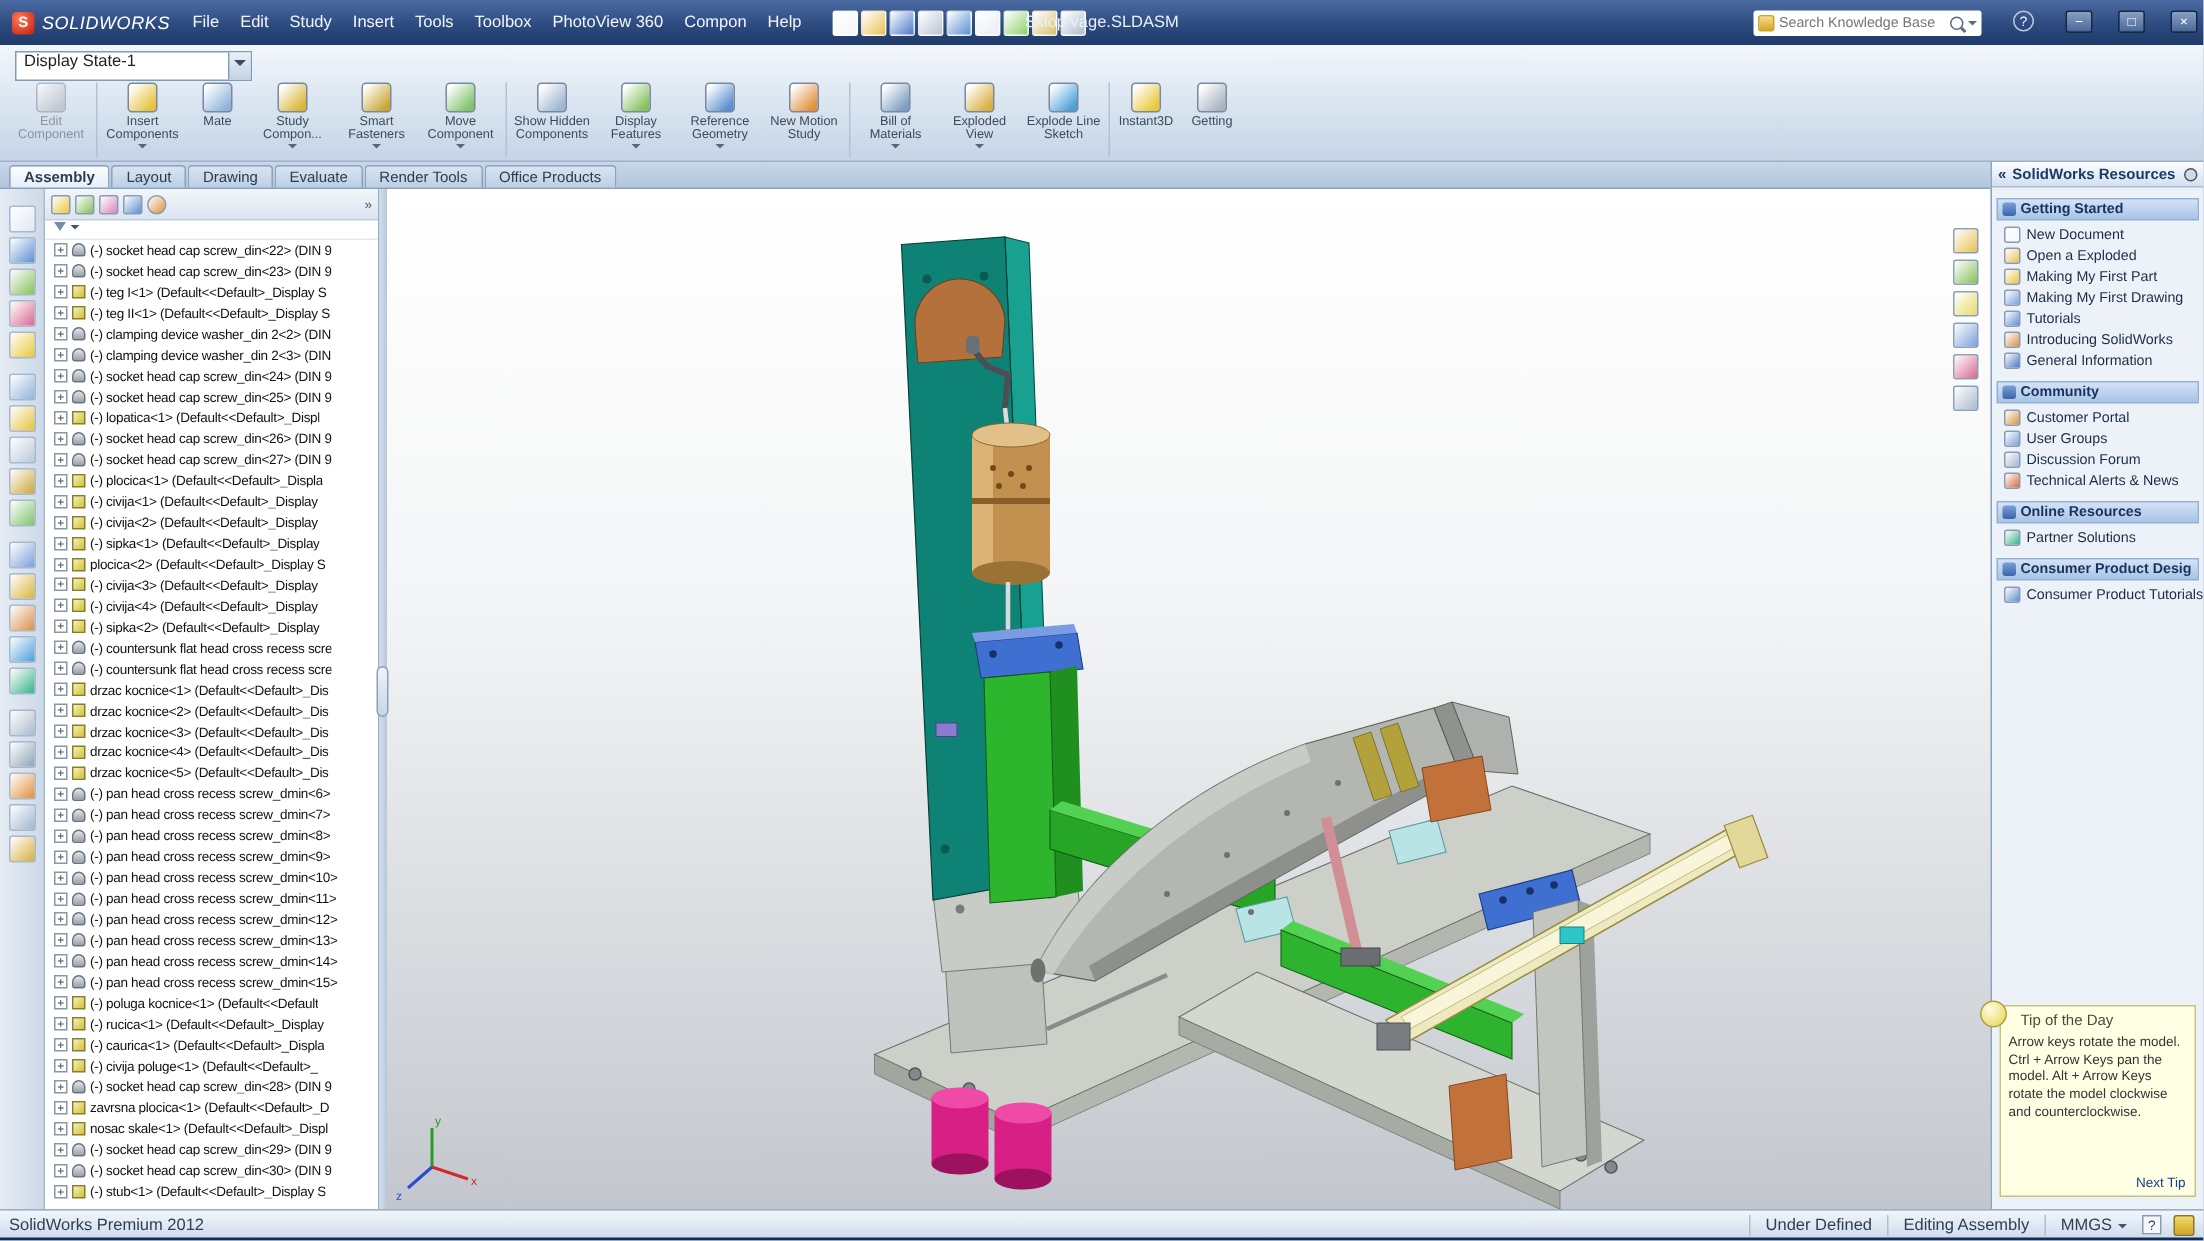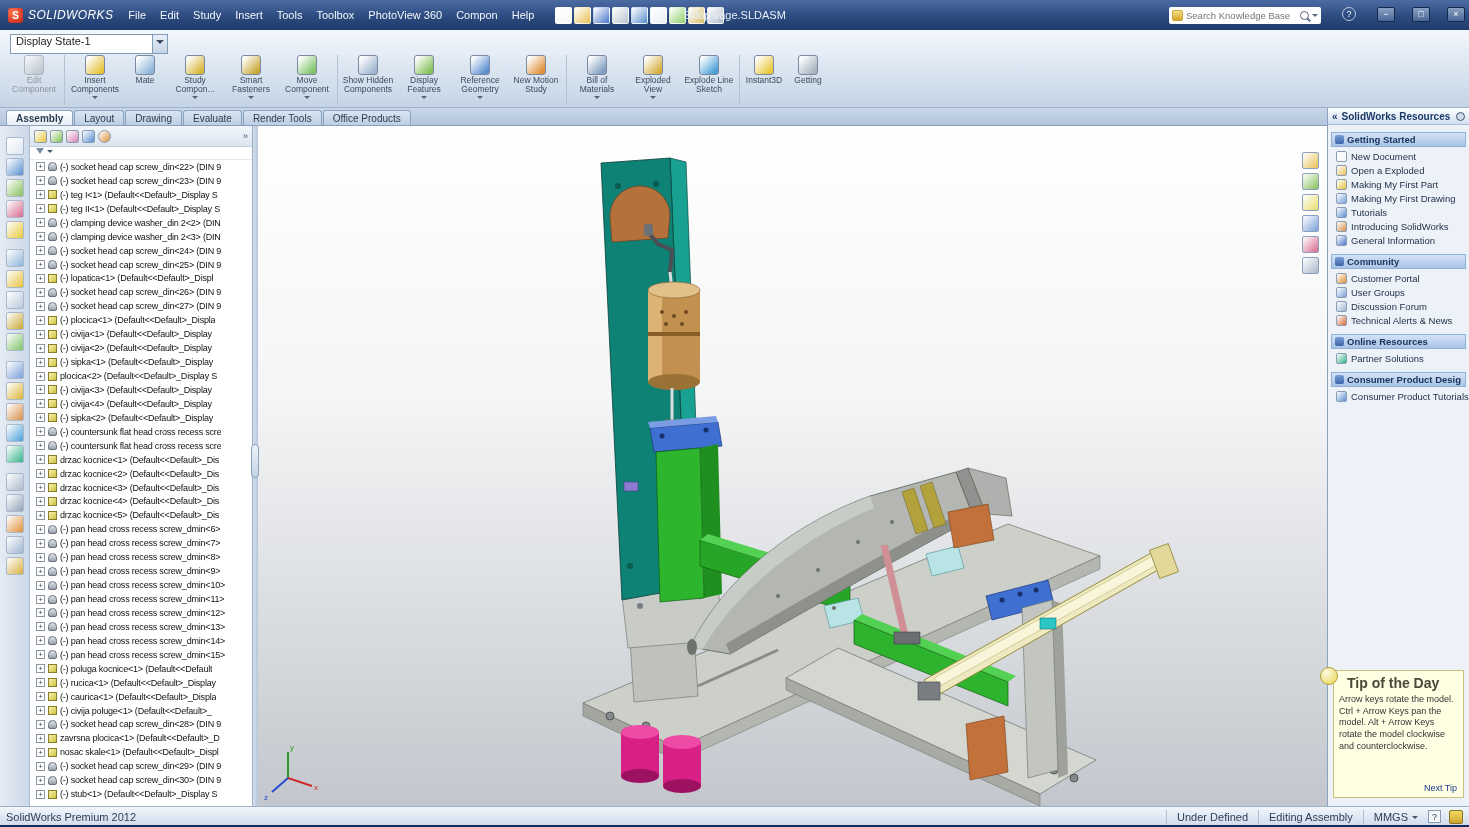--- a/index.html
+++ b/index.html
@@ -94,21 +94,21 @@
     display:flex;align-items:center;gap:4px;padding:0 4px;font-size:10px;font-weight:bold;color:#1c3a66}
   #tppin{margin-left:auto;width:9px;height:9px;border:1px solid #44566c;border-radius:50%;background:#cfdae8}
   .tphead{height:15px;background:linear-gradient(#d4e2f6,#a9c4e6);border:1px solid #8fb0d8;display:flex;align-items:center;gap:3px;
     padding:0 3px;font-size:9.5px;font-weight:bold;color:#17325c;margin:7px 3px 2px}
   .tphico{width:9px;height:9px;background:linear-gradient(#7aa0d8,#3c64a8);border-radius:2px;flex:none}
   .tpitem{display:flex;align-items:center;gap:4px;padding:1.5px 2px 1.5px 8px;font-size:9.5px;color:#1c2c44;white-space:nowrap;overflow:hidden}
   .tpico{width:11px;height:11px;border:1px solid #8a9cb4;border-radius:2px;flex:none}
   #tipbox{position:absolute;left:5px;right:5px;bottom:8px;height:128px;background:#ffffe4;border:1px solid #c9c27e;padding:4px 5px;font-size:9px;color:#333}
   #bulb{position:absolute;left:-14px;top:-4px;width:18px;height:18px;border-radius:50%;
     background:radial-gradient(circle at 35% 30%,#fffbe2,#e8d44a);border:1px solid #b0a040}
-  #tiptitle{font-weight:bold;font-size:14px;color:#4a4a3a;margin:0 0 3px 8px}
+  #tiptitle{font-weight:normal;font-size:10px;color:#4a4a3a;margin:0 0 3px 8px}
   #tiptext{line-height:1.3}
   #nexttip{position:absolute;right:6px;bottom:4px;color:#1a3c8f}
 
   
   #statusbar{position:absolute;left:0;right:0;bottom:0;height:21px;border-top:1px solid #9ab0c8;
     background:linear-gradient(#f2f6fb,#ccdaea);display:flex;align-items:center;font-size:11px;color:#2e3e56;padding:0 6px}
   #sbright{margin-left:auto;display:flex;gap:0}
   .sbcell{padding:0 10px;border-left:1px solid #aebfd2;white-space:nowrap;display:flex;align-items:center;gap:4px}
   #sbhelp{width:13px;height:13px;border:1px solid #8a9cb4;background:#f5f8fb;font-size:9px;display:flex;align-items:center;justify-content:center}
   #sbtool{width:14px;height:14px;background:linear-gradient(#f2dc6a,#d0a428);border:1px solid #8a7420;border-radius:2px;margin-left:8px}

